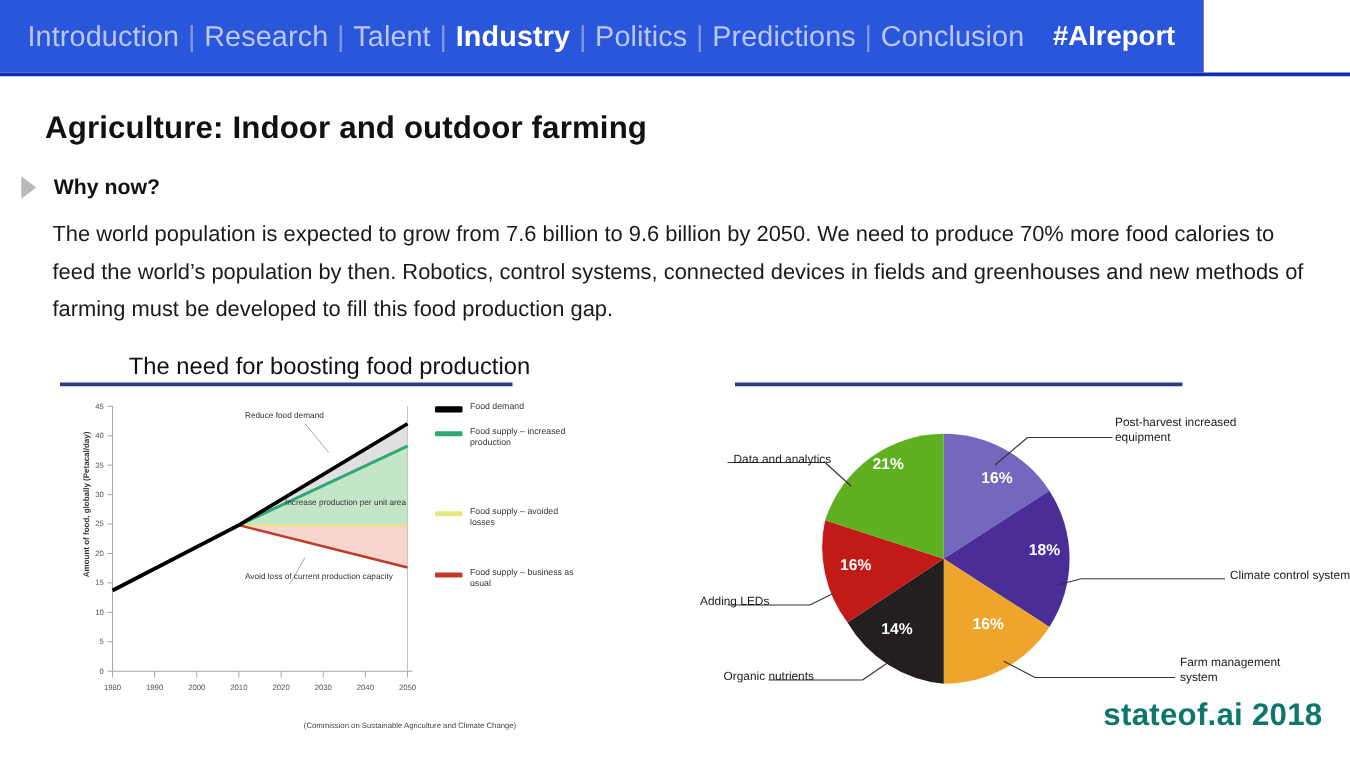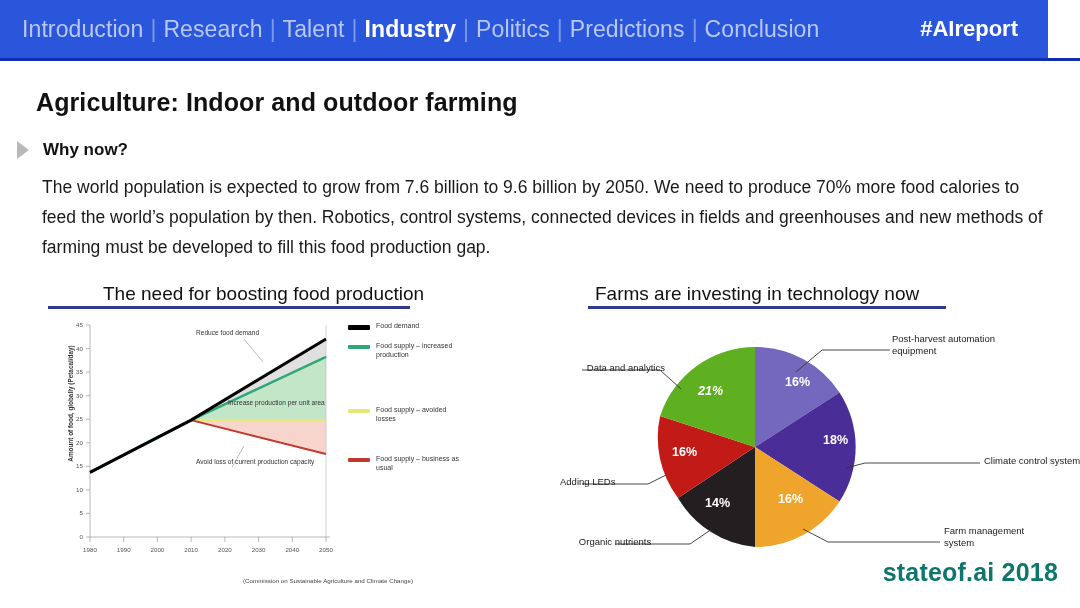--- a/index.html
+++ b/index.html
@@ -6,21 +6,21 @@
   body{
     width:1080px;height:608px;overflow:hidden;
     background:#ffffff;
     font-family:"Liberation Sans", sans-serif;
     color:#111;
   }
   .slide{position:relative;width:1080px;height:608px;}
 
   
   .navbar{
-    position:absolute;left:0;top:0;width:1048px;height:58px;
+    position:absolute;left:0;top:0;width:963px;height:58px;
     background:#2a56db;
     display:flex;align-items:center;
     box-sizing:border-box;padding:0 22px;
   }
   .nav-items{display:flex;align-items:baseline;flex:1;}
   .nav-item{
     font-size:23px;color:#b9c8f2;white-space:nowrap;letter-spacing:0.1px;
   }
   .nav-item.active{color:#ffffff;font-weight:bold;}
   .nav-sep{font-size:23px;color:#7f9aea;padding:0 7px;}
@@ -119,21 +119,20 @@
 
   <div class="why-row">
     <span class="tri"></span>
     <span class="why-label">Why now?</span>
   </div>
 
   <div class="body-copy">The world population is expected to grow from 7.6 billion to 9.6 billion by 2050. We need to produce 70% more food calories to feed the world’s population by then. Robotics, control systems, connected devices in fields and greenhouses and new methods of farming must be developed to fill this food production gap.</div>
 
   <div class="sec-head" id="sec-left">The need for boosting food production</div>
   <div class="sec-rule" id="rule-left"></div>
-  <div class="sec-head" id="sec-right">Farms are investing in technology now</div>
   <div class="sec-rule" id="rule-right"></div>
 
   <div class="linechart">
 
     <div class="lc-ylabel">Amount of food, globally (Petacal/day)</div>
 
     <svg width="300" height="250" viewBox="0 0 300 250">
 
       <g stroke="#9a9a9a" stroke-width="0.7" fill="none">
         <line x1="42" y1="10" x2="42" y2="222"></line>
@@ -270,24 +269,24 @@
         <line x1="100" y1="50" x2="22" y2="50"></line>
       </g>
     </svg>
 
     
     <span class="pie-pct" style="left:225px;top:55px;">16%</span>
     <span class="pie-pct" style="left:248px;top:113px;margin-left:15px;">18%</span>
     <span class="pie-pct" style="left:218px;top:172px;">16%</span>
     <span class="pie-pct" style="left:145px;top:176px;">14%</span>
     <span class="pie-pct" style="left:112px;top:125px;">16%</span>
-    <span class="pie-pct" style="left:138px;top:64px;font-style:italic;">21%</span>
+    <span class="pie-pct" style="left:138px;top:44px;">21%</span>
 
     
-    <span class="pie-label" style="left:332px;top:13px;width:135px;">Post-harvest automation equipment</span>
+    <span class="pie-label" style="left:332px;top:13px;width:135px;">Post-harvest increased equipment</span>
     <span class="pie-label" style="left:424px;top:135px;width:140px;">Climate control system</span>
     <span class="pie-label" style="left:384px;top:205px;width:105px;">Farm management system</span>
     <span class="pie-label" style="left:0px;top:216px;width:110px;text-align:center;">Organic nutrients</span>
     <span class="pie-label" style="left:0px;top:156px;width:82px;text-align:left;">Adding LEDs</span>
     <span class="pie-label" style="left:0px;top:42px;width:105px;text-align:right;">Data and analytics</span>
   </div>
 
   <div class="stateof">stateof.ai 2018</div>
 
 </div>

